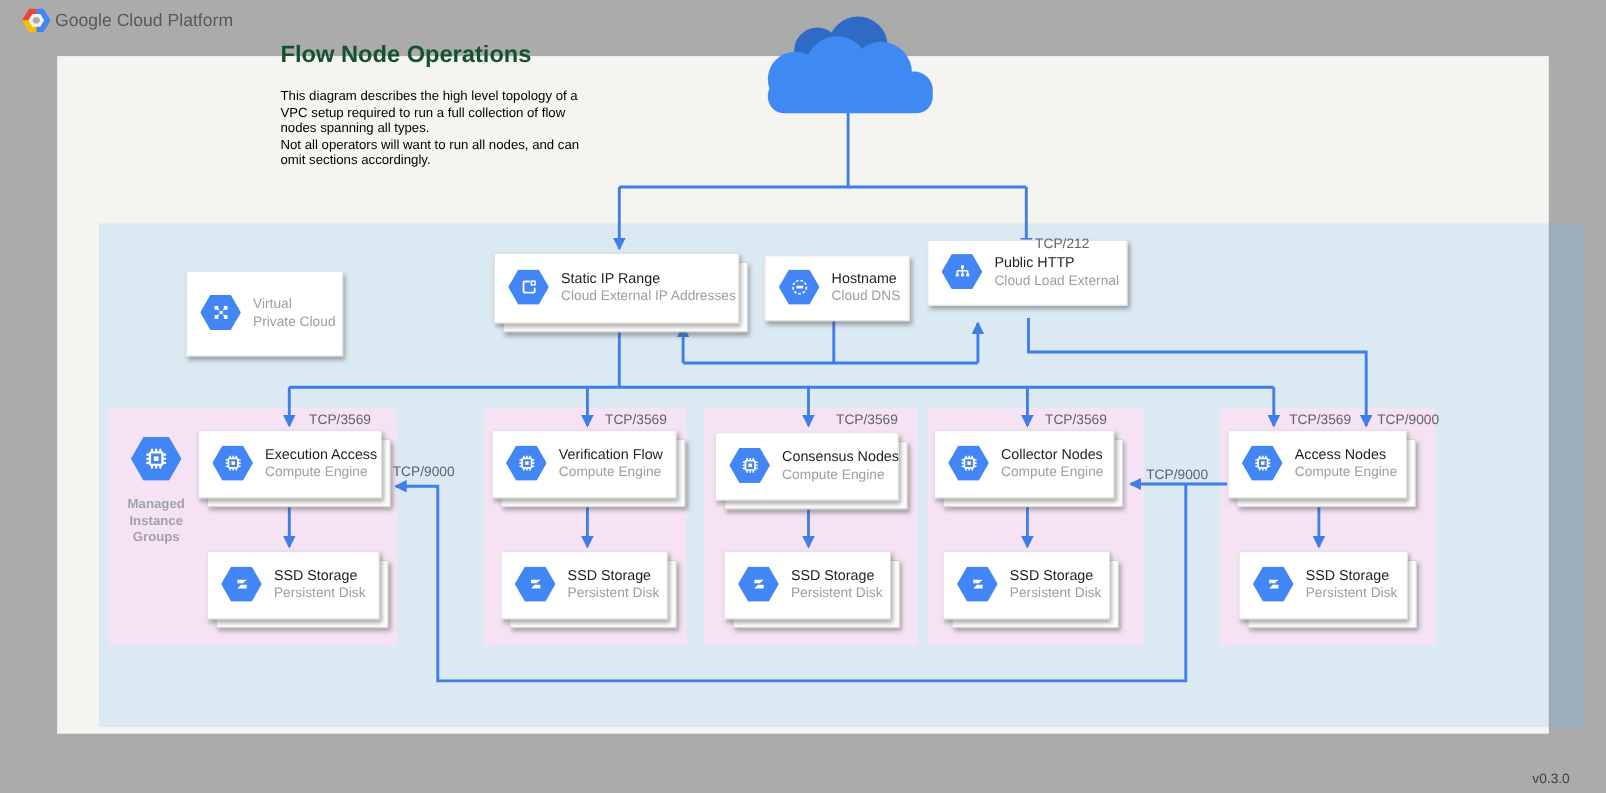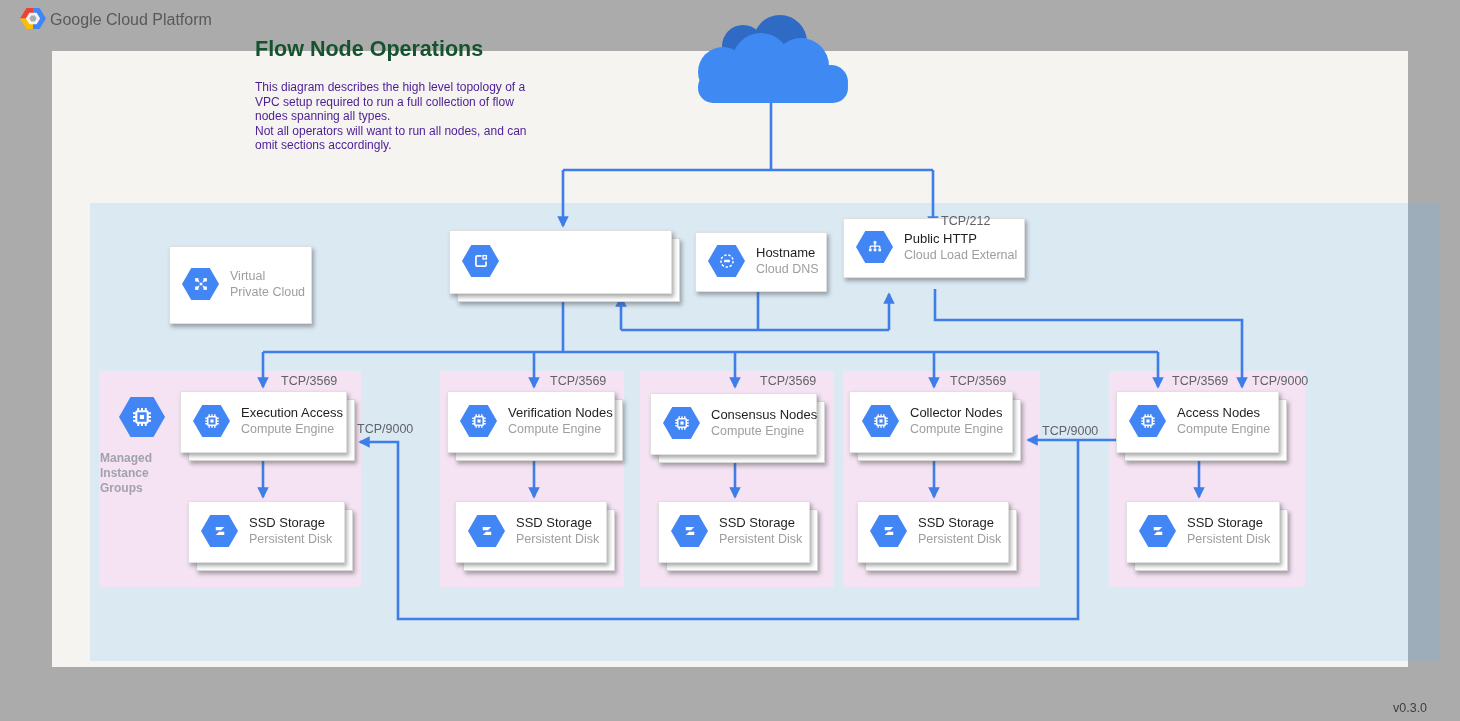--- a/index.html
+++ b/index.html
@@ -31,26 +31,26 @@
   .hex.lg{width:46px;height:40px}
   .hex svg{width:18px;height:18px}
   .hex.lg svg{width:24px;height:24px}
   .t1{font-size:13px;line-height:16px;color:var(--title_ink);font-weight:500;white-space:nowrap}
   .t2{font-size:12.5px;line-height:16px;color:var(--muted_ink);white-space:nowrap}
   
   #brand{left:50px;top:11px;font-size:16px;color:#58595b;z-index:4}
   #brand b{font-weight:400}
   #logo{left:20px;top:7px;z-index:4}
   #page-title{left:255px;top:37px;font-size:21.5px;font-weight:700;color:#14532d;z-index:4}
-  #page-desc{left:255px;top:80px;font-size:12px;line-height:14.5px;color:#4c1d95;
+  #page-desc{left:255px;top:80px;font-size:12px;line-height:14.5px;color:#000000;
              white-space:pre-line;z-index:4}
   #version{left:1393px;top:701px;font-size:12.5px;color:#3c4043;z-index:4}
   .port{position:absolute;font-size:12.5px;color:var(--port_ink);z-index:5;white-space:nowrap}
   #mig-hex{left:119px;top:397px;z-index:3}
-  #mig-label{left:100px;top:451px;width:84px;font-size:12px;line-height:15px;
+  #mig-label{left:100px;top:451px;width:84px;text-align:center;font-size:12px;line-height:15px;
              font-weight:700;color:#a2a2ac;z-index:3}
   #cloud{left:681px;top:14px;z-index:6}
 </style>
 </head>
 <body>
 
 <svg width="0" height="0" style="position:absolute" aria-hidden="true">
   <defs>
     <symbol id="i-chip" viewBox="0 0 16 16">
       <path d="M5.5 2 V4 M8 2 V4 M10.5 2 V4 M5.5 12 V14 M8 12 V14 M10.5 12 V14 M2 5.5 H4 M2 8 H4 M2 10.5 H4 M12 5.5 H14 M12 8 H14 M12 10.5 H14" stroke="#fff" stroke-width="1.3" fill="none"></path>
@@ -170,20 +170,24 @@
        <div class="t2">Private Cloud</div>
     </div>
 </div>
 
 <div class="card stacked" style="left:449px;top:230px;width:221px;height:62px">
   <span class="hex sm">
       <svg>
         <use href="#i-extip"></use>
       </svg>
     </span>
+  <div>
+      <div class="t1">Static IP Range</div>
+       <div class="t2">Cloud External IP Addresses</div>
+    </div>
 </div>
 
 <div class="card" style="left:695px;top:232px;width:130px;height:58px">
   <span class="hex sm">
       <svg>
         <use href="#i-dns"></use>
       </svg>
     </span>
   <div>
       <div class="t1">Hostname</div>
@@ -233,21 +237,21 @@
     </div>
 </div>
 
 <div class="card stacked" style="left:447px;top:391px;width:166px;height:60px">
   <span class="hex sm">
       <svg>
         <use href="#i-chip"></use>
       </svg>
     </span>
   <div>
-      <div class="t1">Verification Nodes</div>
+      <div class="t1">Verification Flow</div>
        <div class="t2">Compute Engine</div>
     </div>
 </div>
 <div class="card stacked" style="left:455px;top:501px;width:150px;height:60px">
   <span class="hex sm">
       <svg>
         <use href="#i-disk"></use>
       </svg>
     </span>
   <div>

